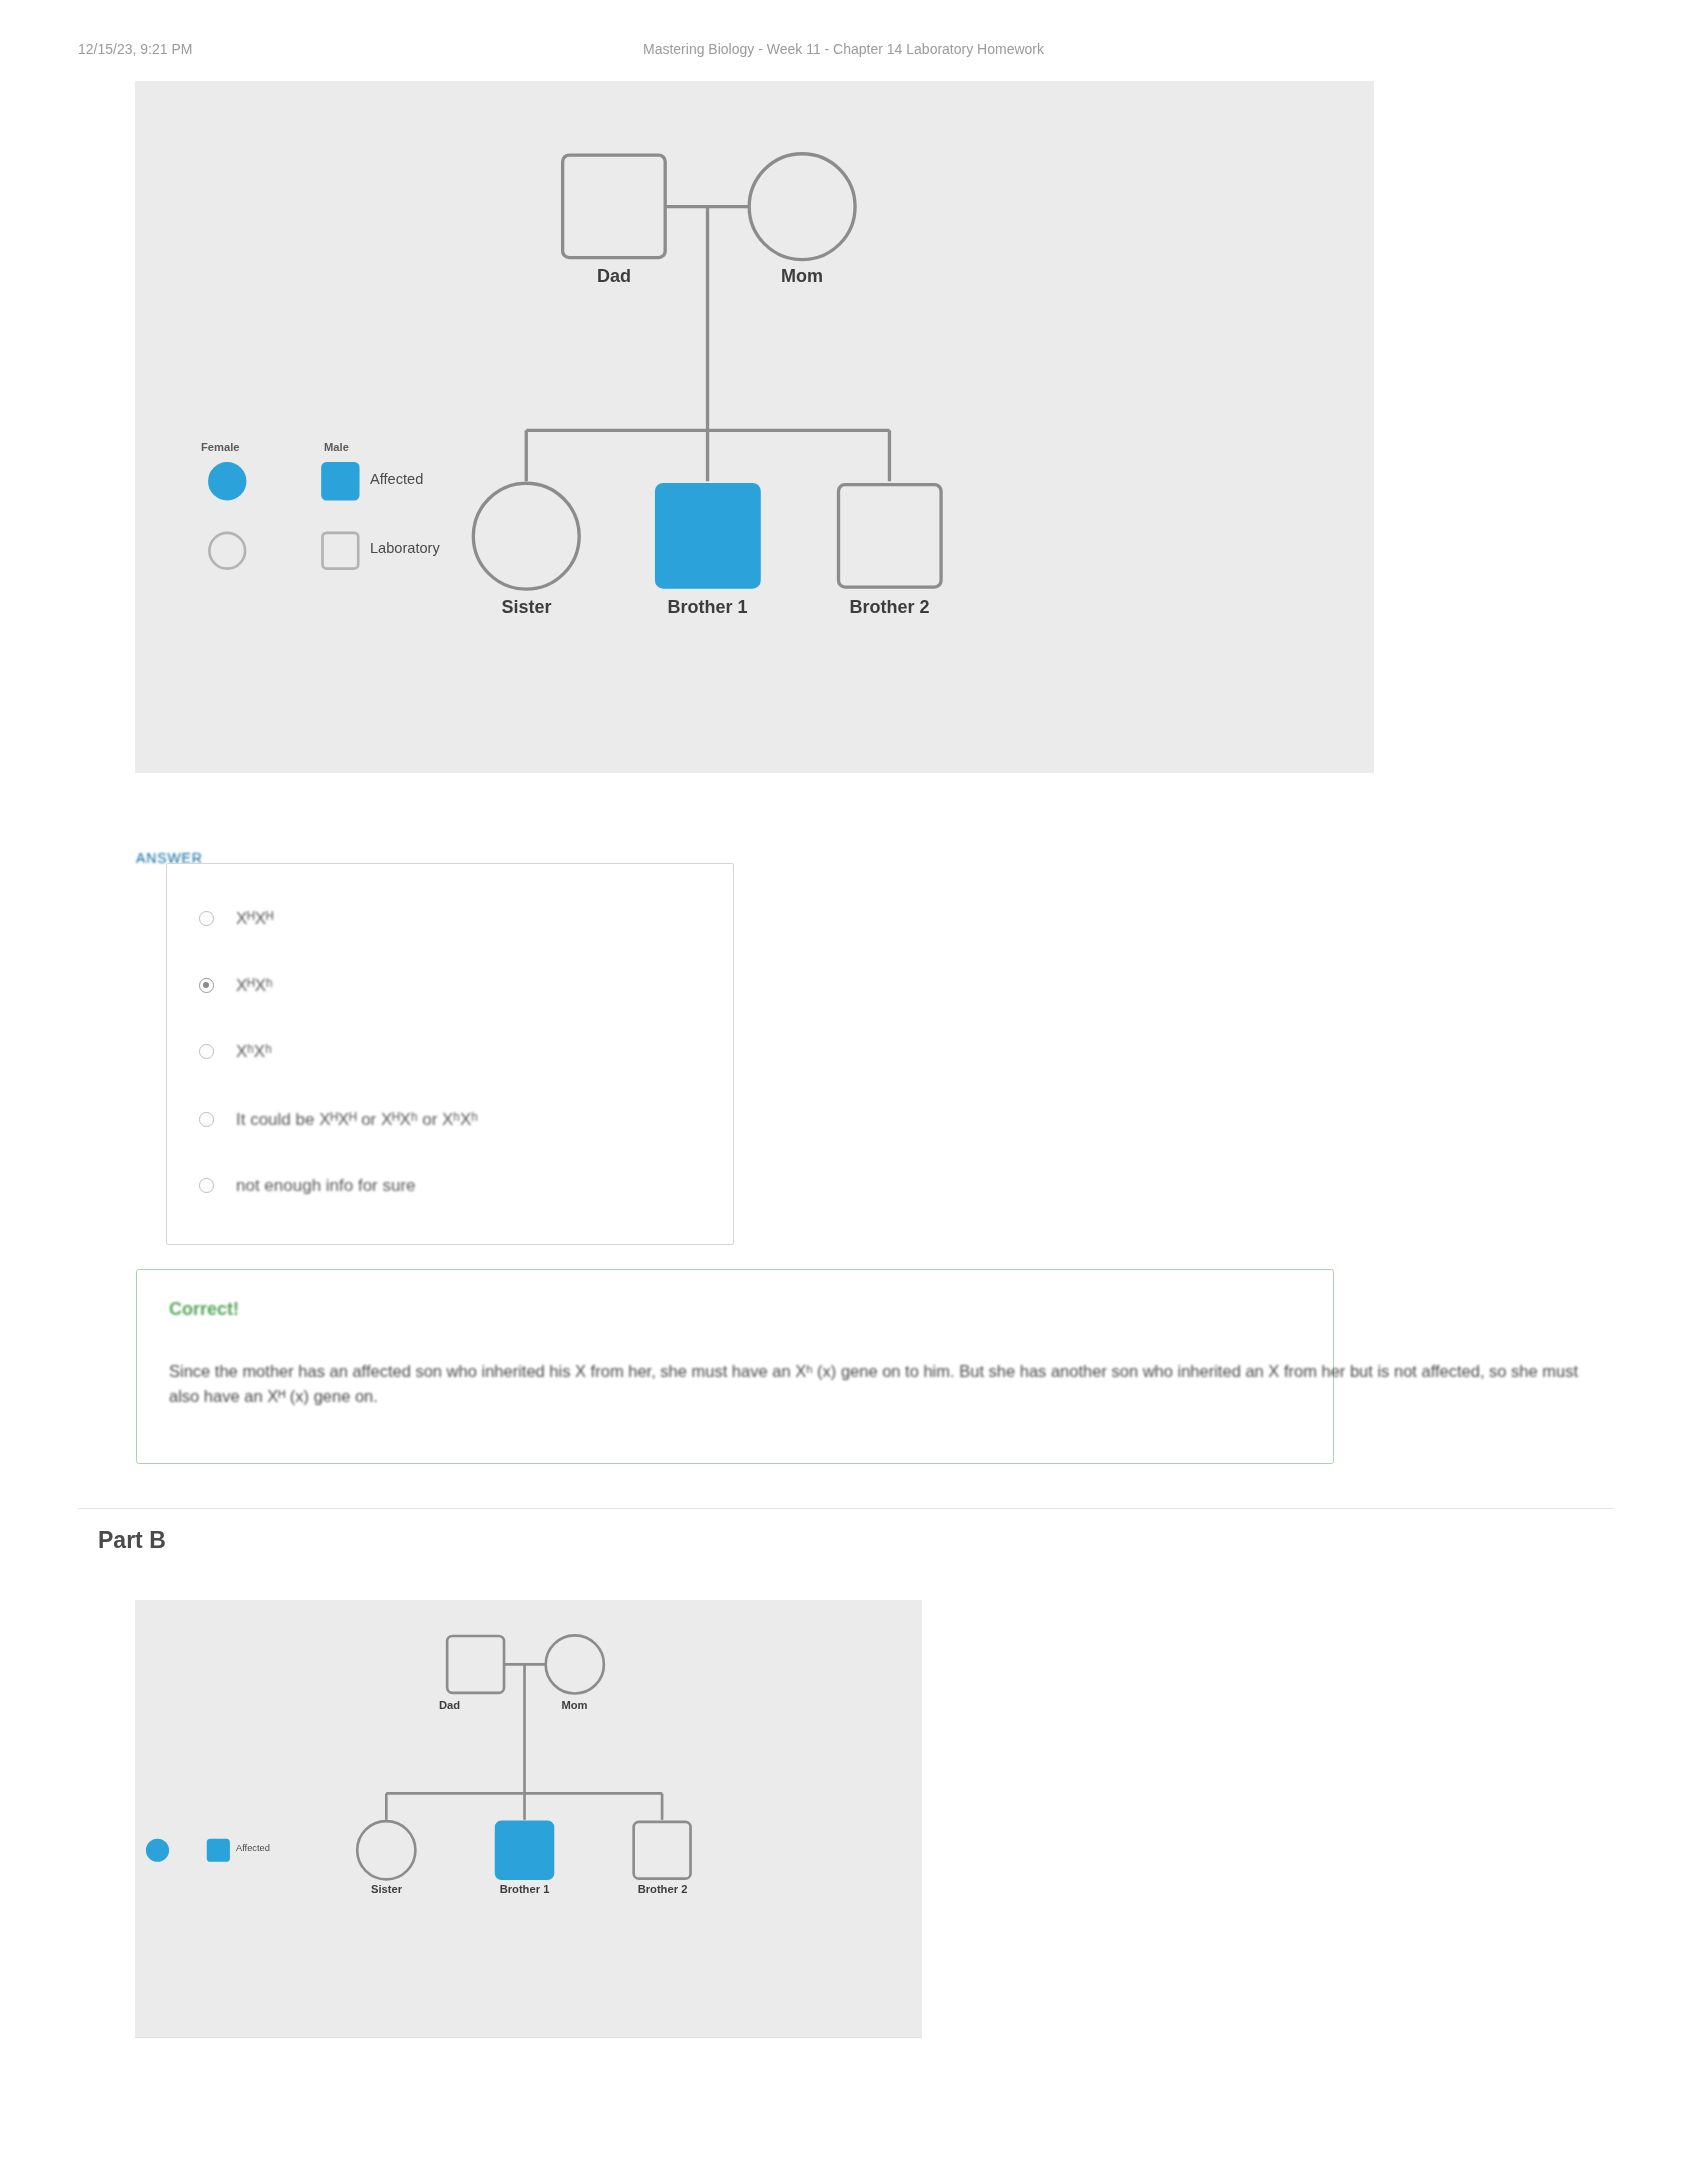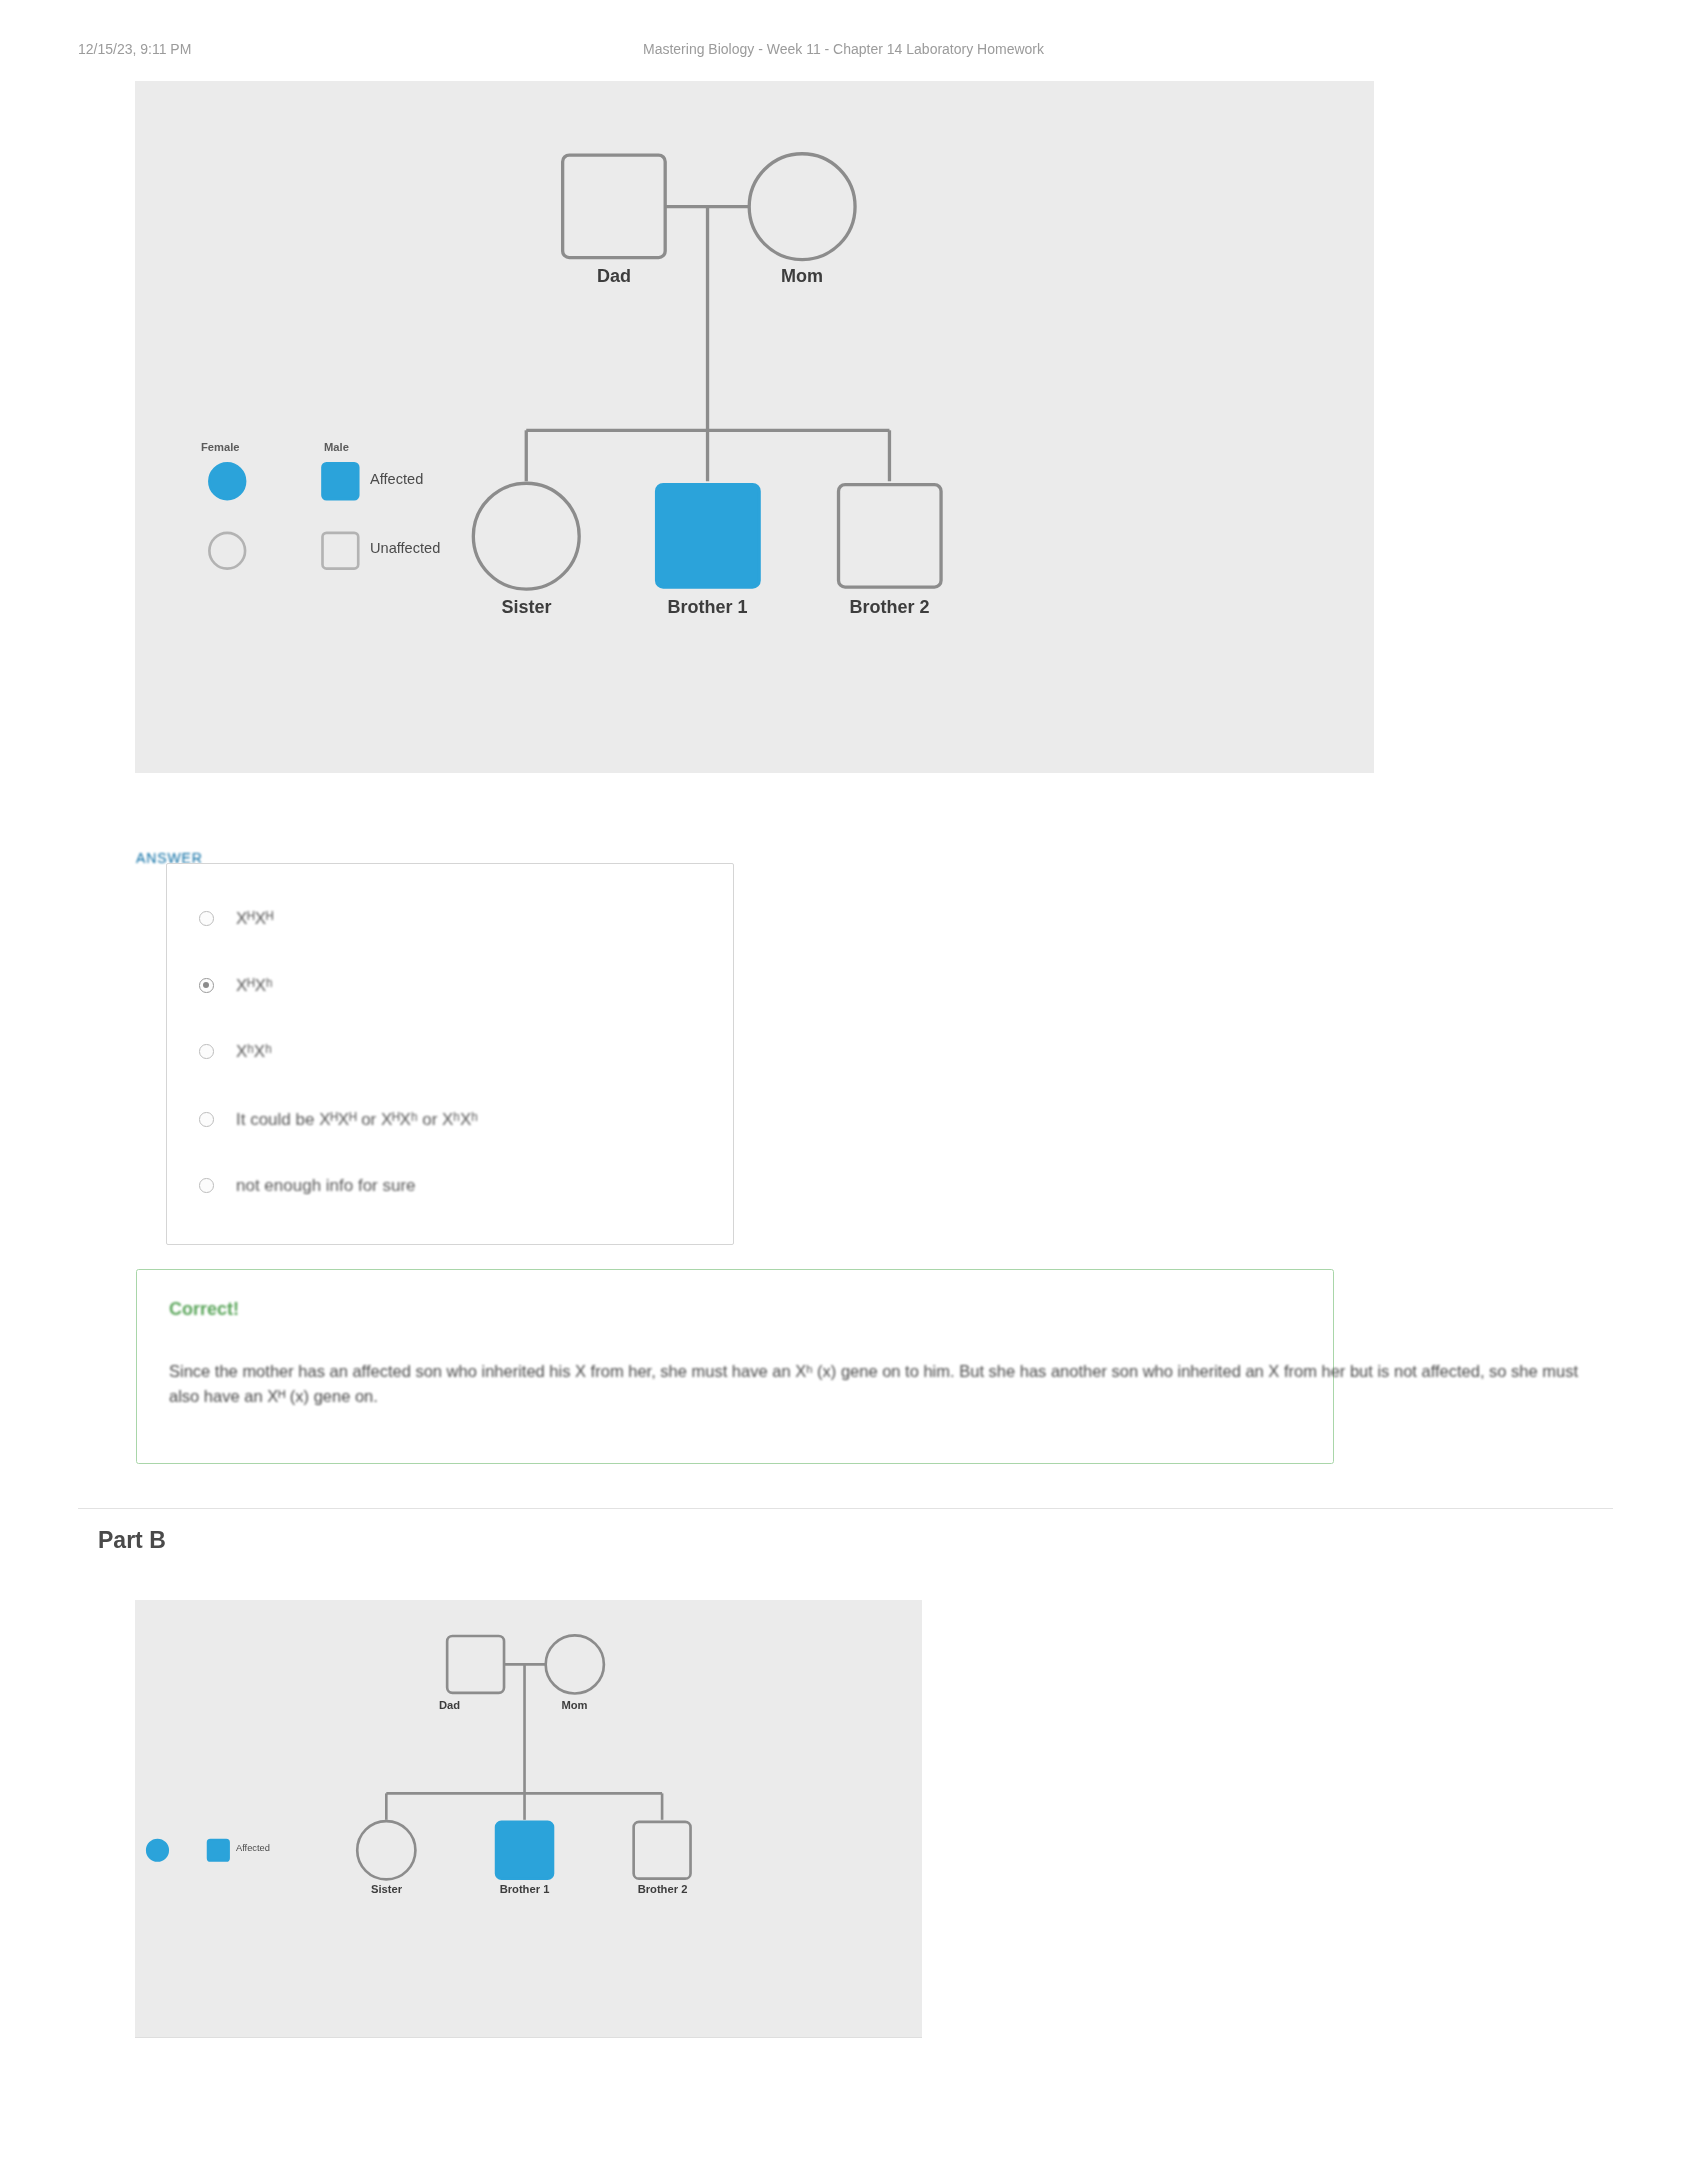--- a/index.html
+++ b/index.html
@@ -123,21 +123,21 @@
   }
   .ftr-left{position:absolute;left:86px;top:0;}
   .ftr-right{position:absolute;right:78px;top:0;}
 </style>
 </head>
 <body>
 
 <div class="page">
 
   <div class="hdr">
-    <span class="hdr-left">12/15/23, 9:11 PM</span>
+    <span class="hdr-left">12/15/23, 9:21 PM</span>
     <span class="hdr-center">Mastering Biology - Week 11 - Chapter 14 Laboratory Homework</span>
   </div>
 
   <div class="fig-a">
 
     <svg class="ped-svg" width="1239" height="692" viewBox="0 0 1872 1046">
       <g fill="none" stroke="#8c8c8c" stroke-width="5">
 
         <rect x="646" y="112" width="155" height="155" rx="10"></rect>
 
@@ -168,21 +168,21 @@
 
     <div class="lbl" style="left:413px;top:185px;width:132px;">Dad</div>
     <div class="lbl" style="left:601px;top:185px;width:132px;">Mom</div>
     <div class="lbl" style="left:312px;top:516px;width:159px;">Sister</div>
     <div class="lbl" style="left:493px;top:516px;width:159px;">Brother 1</div>
     <div class="lbl" style="left:675px;top:516px;width:159px;">Brother 2</div>
 
     <div class="legend-hdr" style="left:66px;top:360px;">Female</div>
     <div class="legend-hdr" style="left:189px;top:360px;">Male</div>
     <div class="legend-txt" style="left:235px;top:390px;">Affected</div>
-    <div class="legend-txt" style="left:235px;top:459px;">Unaffected</div>
+    <div class="legend-txt" style="left:235px;top:459px;">Laboratory</div>
   </div>
 
   <div class="answer-kicker">ANSWER</div>
 
   <div class="opt-box">
 
     <div class="opt-row" style="top:36px;">
       <span class="radio"></span>
       <span class="opt-txt">XᴴXᴴ</span>
     </div>

